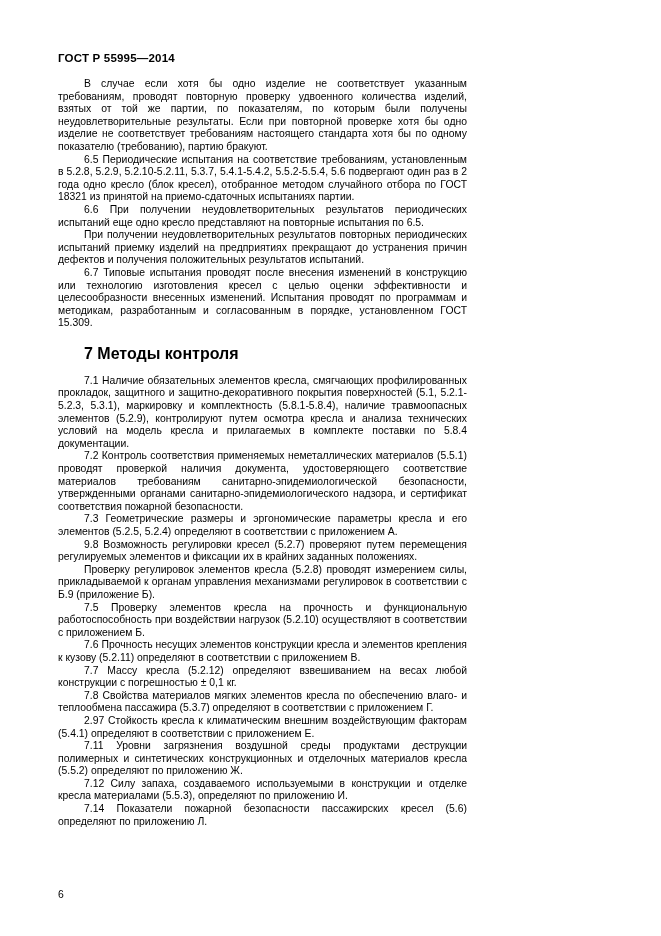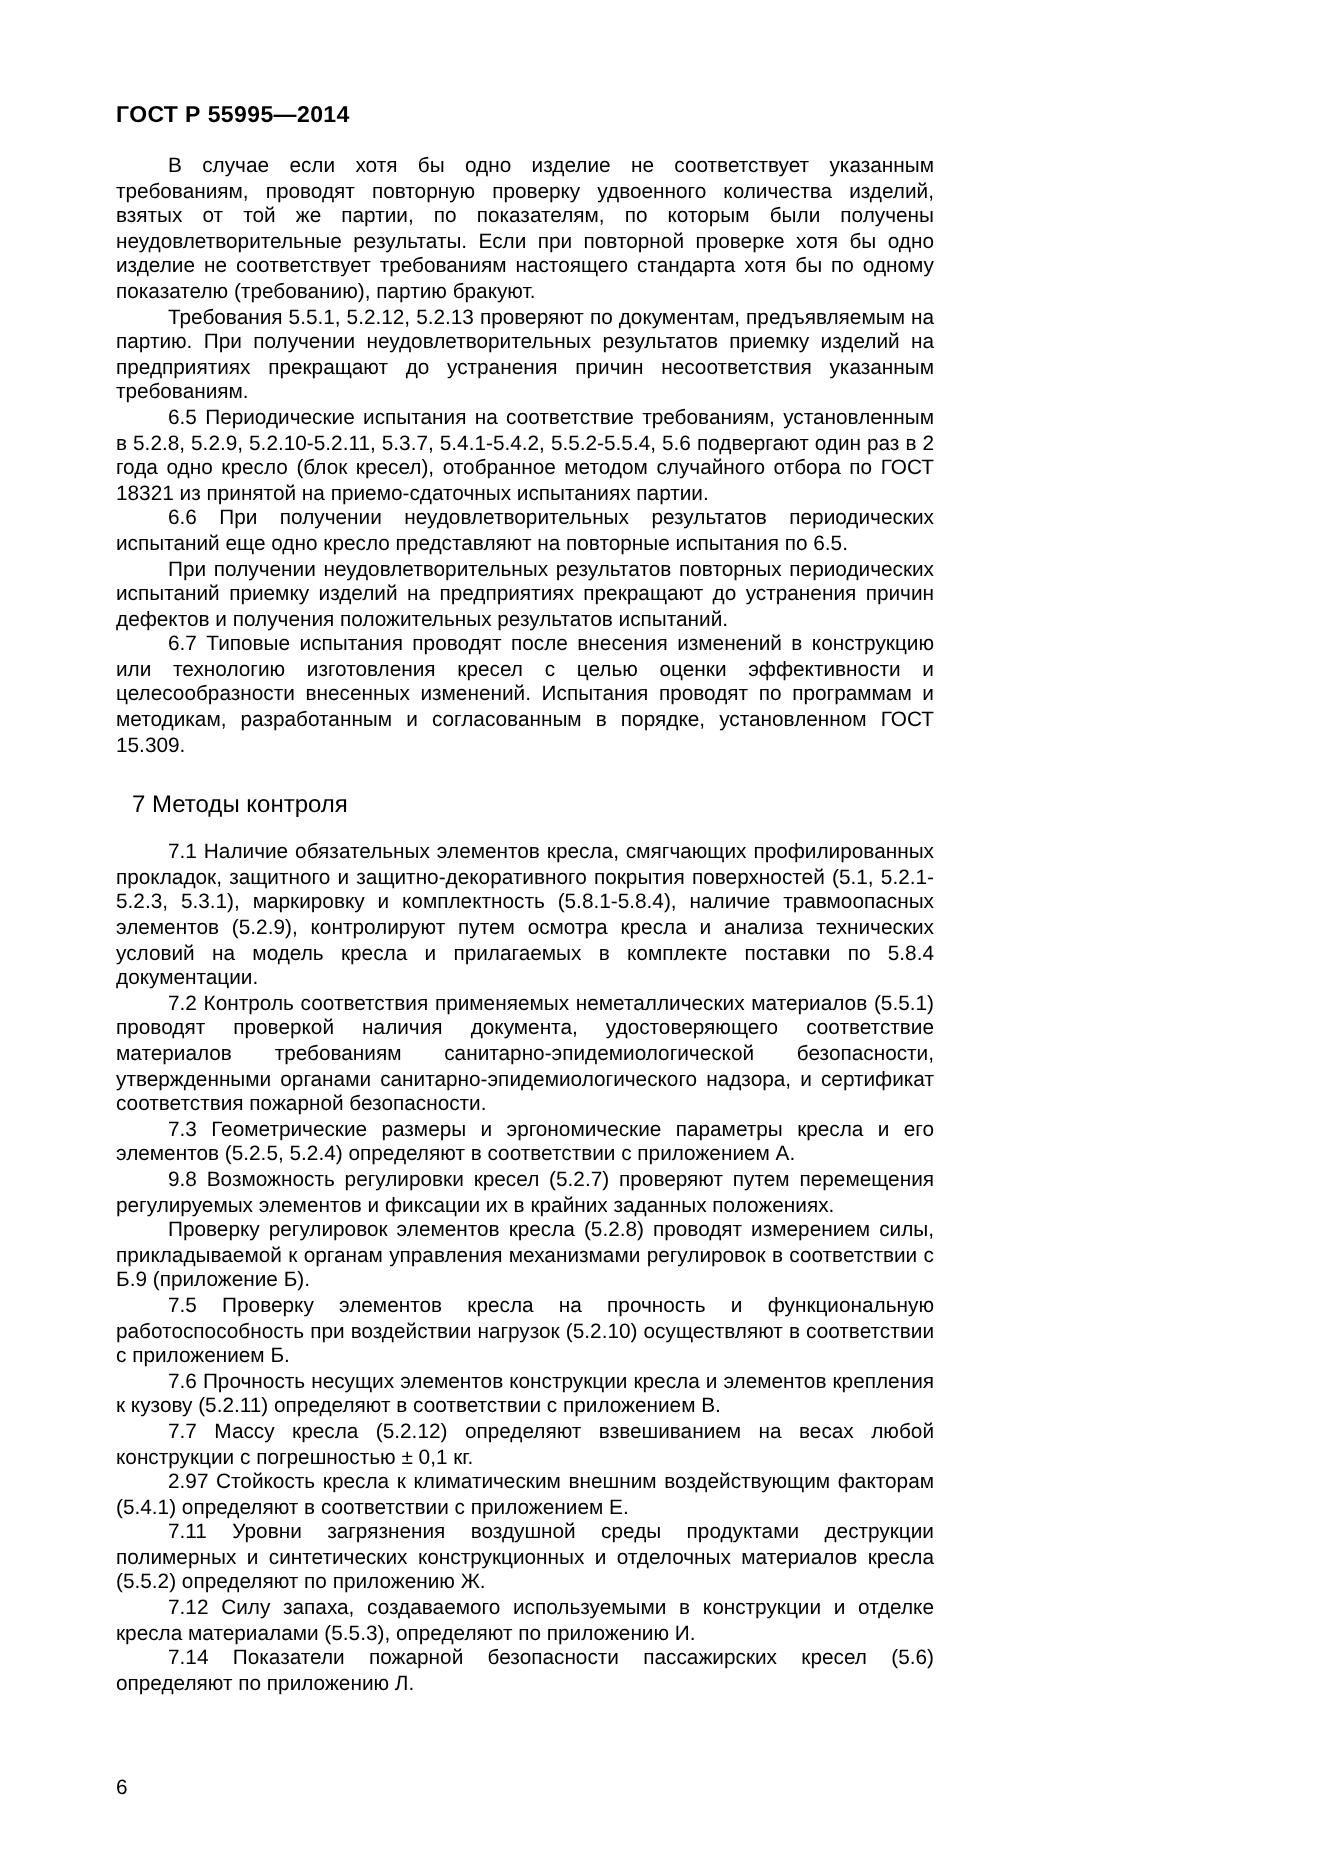--- a/index.html
+++ b/index.html
@@ -32,58 +32,58 @@
     margin: 0;
     font-size: 10.4px;
     line-height: 12.6px;
     text-align: justify;
     text-indent: 0;
   }
   .body-text p.ind {
     text-indent: 26px;
   }
   .section-title {
-    font-size: 12px;
-    font-weight: normal;
-    margin: 15px 0 12px 8px;
+    font-size: 16px;
+    font-weight: bold;
+    margin: 15px 0 12px 26px;
   }
   .page-number {
     position: absolute;
     left: 58px;
     bottom: 36px;
     font-size: 10.4px;
   }
 </style>
 </head>
 <body>
 
 <div class="page">
 
   <div class="doc-header">ГОСТ Р 55995—2014</div>
 
   <div class="body-text">
     <p class="ind">В случае если хотя бы одно изделие не соответствует указанным требованиям, проводят повторную проверку удвоенного количества изделий, взятых от той же партии, по показателям, по которым были получены неудовлетворительные результаты. Если при повторной проверке хотя бы одно изделие не соответствует требованиям настоящего стандарта хотя бы по одному показателю (требованию), партию бракуют.</p>
-    <p class="ind">Требования 5.5.1, 5.2.12, 5.2.13 проверяют по документам, предъявляемым на партию. При получении неудовлетворительных результатов приемку изделий на предприятиях прекращают до устранения причин несоответствия указанным требованиям.</p>
     <p class="ind">6.5 Периодические испытания на соответствие требованиям, установленным в 5.2.8, 5.2.9, 5.2.10-5.2.11, 5.3.7, 5.4.1-5.4.2, 5.5.2-5.5.4, 5.6 подвергают один раз в 2 года одно кресло (блок кресел), отобранное методом случайного отбора по ГОСТ 18321 из принятой на приемо-сдаточных испытаниях партии.</p>
     <p class="ind">6.6 При получении неудовлетворительных результатов периодических испытаний еще одно кресло представляют на повторные испытания по 6.5.</p>
     <p class="ind">При получении неудовлетворительных результатов повторных периодических испытаний приемку изделий на предприятиях прекращают до устранения причин дефектов и получения положительных результатов испытаний.</p>
     <p class="ind">6.7 Типовые испытания проводят после внесения изменений в конструкцию или технологию изготовления кресел с целью оценки эффективности и целесообразности внесенных изменений. Испытания проводят по программам и методикам, разработанным и согласованным в порядке, установленном ГОСТ 15.309.</p>
   </div>
 
   <h2 class="section-title">7 Методы контроля</h2>
 
   <div class="body-text">
     <p class="ind">7.1 Наличие обязательных элементов кресла, смягчающих профилированных прокладок, защитного и защитно-декоративного покрытия поверхностей (5.1, 5.2.1-5.2.3, 5.3.1), маркировку и комплектность (5.8.1-5.8.4), наличие травмоопасных элементов (5.2.9), контролируют путем осмотра кресла и анализа технических условий на модель кресла и прилагаемых в комплекте поставки по 5.8.4 документации.</p>
     <p class="ind">7.2 Контроль соответствия применяемых неметаллических материалов (5.5.1) проводят проверкой наличия документа, удостоверяющего соответствие материалов требованиям санитарно-эпидемиологической безопасности, утвержденными органами санитарно-эпидемиологического надзора, и сертификат соответствия пожарной безопасности.</p>
     <p class="ind">7.3 Геометрические размеры и эргономические параметры кресла и его элементов (5.2.5, 5.2.4) определяют в соответствии с приложением А.</p>
     <p class="ind">9.8 Возможность регулировки кресел (5.2.7) проверяют путем перемещения регулируемых элементов и фиксации их в крайних заданных положениях.</p>
     <p class="ind">Проверку регулировок элементов кресла (5.2.8) проводят измерением силы, прикладываемой к органам управления механизмами регулировок в соответствии с Б.9 (приложение Б).</p>
     <p class="ind">7.5 Проверку элементов кресла на прочность и функциональную работоспособность при воздействии нагрузок (5.2.10) осуществляют в соответствии с приложением Б.</p>
     <p class="ind">7.6 Прочность несущих элементов конструкции кресла и элементов крепления к кузову (5.2.11) определяют в соответствии с приложением В.</p>
     <p class="ind">7.7 Массу кресла (5.2.12) определяют взвешиванием на весах любой конструкции с погрешностью ± 0,1 кг.</p>
+    <p class="ind">7.8 Свойства материалов мягких элементов кресла по обеспечению влаго- и теплообмена пассажира (5.3.7) определяют в соответствии с приложением Г.</p>
     <p class="ind">2.97 Стойкость кресла к климатическим внешним воздействующим факторам (5.4.1) определяют в соответствии с приложением Е.</p>
     <p class="ind">7.11 Уровни загрязнения воздушной среды продуктами деструкции полимерных и синтетических конструкционных и отделочных материалов кресла (5.5.2) определяют по приложению Ж.</p>
     <p class="ind">7.12 Силу запаха, создаваемого используемыми в конструкции и отделке кресла материалами (5.5.3), определяют по приложению И.</p>
     <p class="ind">7.14 Показатели пожарной безопасности пассажирских кресел (5.6) определяют по приложению Л.</p>
   </div>
 
   <div class="page-number">6</div>
 
 </div>
 

